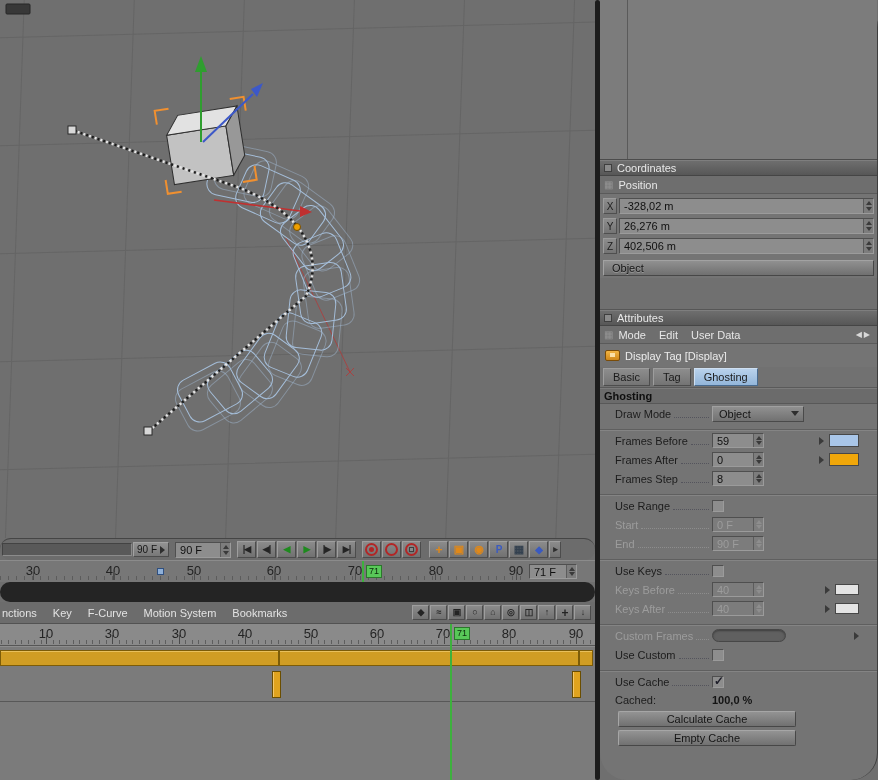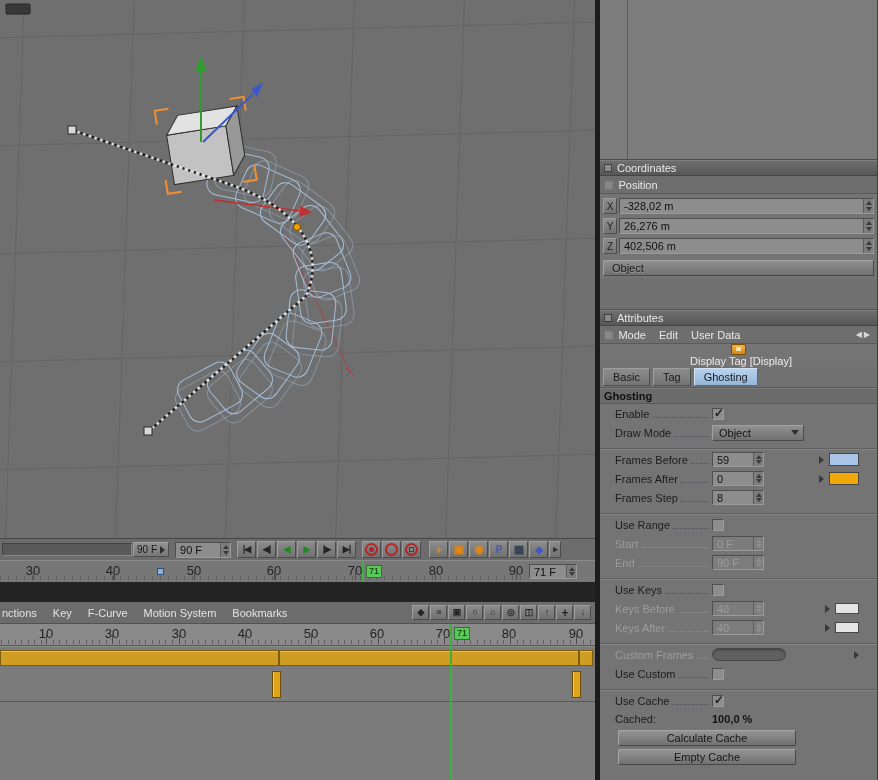--- a/index.html
+++ b/index.html
@@ -1,18 +1,18 @@
 <!DOCTYPE html>
 <html><head>
 <meta charset="utf-8">
 <style>
   *{box-sizing:border-box;margin:0;padding:0;}
   html,body{width:878px;height:780px;overflow:hidden;}
   body{font-family:"Liberation Sans",sans-serif;background:#6f6f6f;position:relative;font-size:11px;-webkit-font-smoothing:antialiased;}
-  .abs{position:absolute;}
+  .abs{position:absolute;border-radius:27px;}
 
   
   #viewport-wrap{left:0;top:0;width:595px;height:538px;background:#6f6f6f;}
   #animbar{left:0;top:538px;width:595px;height:22px;background:#6c6c6c;border-top:1px solid #454545;display:flex;align-items:center;padding:0 2px;}
   #ruler1{left:0;top:560px;width:595px;height:22px;background:#777;border-top:1px solid #8b8b8b;position:absolute;}
   #darkband{left:0;top:582px;width:595px;height:20px;background:#242424;}
   #timeline{left:0;top:602px;width:595px;height:178px;background:#7b7b7b;}
   #splitter{left:595px;top:0;width:5px;height:780px;background:#1c1c1c;}
   #rightpanel{left:600px;top:0;width:278px;height:780px;background:#747474;border-right:1px solid #3d3d3d;}
   .numfield{height:16px;background:#8d8d8d;border:1px solid;border-color:#4f4f4f #9b9b9b #9b9b9b #4f4f4f;position:relative;display:flex;align-items:center;padding:0 12px 0 4px;font-size:11px;color:#101010;white-space:nowrap;}
@@ -68,21 +68,21 @@
   .grip{color:#949494;font-size:10px;margin:0 5px 0 4px;}
   #empty-top{height:160px;background:#7c7c7c;border-bottom:1px solid #4c4c4c;position:relative;}
   #empty-top .vline{position:absolute;left:27px;top:0;bottom:0;width:1px;background:#5a5a5a;}
   .crow{display:flex;align-items:center;margin:2px 3px;height:18px;}
   .ctag{width:14px;height:16px;background:linear-gradient(#8d8d8d,#747474);border:1px solid;border-color:#9b9b9b #4f4f4f #4f4f4f #9b9b9b;color:#1d1d1d;font-size:10px;display:flex;align-items:center;justify-content:center;margin-right:2px;flex:0 0 auto;}
   .cfield{flex:1;}
   .objbtn{margin:2px 3px;height:16px;background:linear-gradient(#909090,#707070);border:1px solid;border-color:#a2a2a2 #474747 #474747 #a2a2a2;color:#161616;display:flex;align-items:center;padding-left:8px;text-shadow:0 1px 0 #9a9a9a;}
   #coordgap{height:32px;background:#707070;border-bottom:1px solid #565656;}
   .modeitem{margin-right:13px;color:#e6e6e6;}
   .modearrows{margin-left:auto;margin-right:5px;color:#d8d8d8;font-size:8px;letter-spacing:2px;}
-  #dtagrow{height:23px;display:flex;align-items:center;padding-left:5px;background:#747474;color:#ececec;flex-direction:column;}
+  #dtagrow{height:23px;display:flex;align-items:center;padding-left:5px;background:#747474;color:#ececec;}
   .dispicon{width:15px;height:11px;background:linear-gradient(#f2b544,#d0881a);border:1px solid #7a4c08;border-radius:2px;margin-right:5px;position:relative;flex:0 0 auto;}
   .dispicon::after{content:"";position:absolute;left:4px;top:2px;width:5px;height:4px;background:#fbe1a8;}
   #tabsrow{height:21px;background:#717171;display:flex;align-items:center;padding-left:3px;gap:3px;border-bottom:1px solid #5a5a5a;}
   .tab{height:15px;padding:8px 9px;background:linear-gradient(#8d8d8d,#747474);border:1px solid;border-color:#9d9d9d #4d4d4d #4d4d4d #9d9d9d;color:#1b1b1b;display:flex;align-items:center;}
   .tab.active{background:linear-gradient(#b9d2ec,#93b6da);border-color:#cfe0f2 #486a8e #486a8e #cfe0f2;}
   .gsec{height:16px;background:#6b6b6b;border-top:1px solid #7b7b7b;border-bottom:1px solid #585858;font-weight:bold;color:#0e0e0e;display:flex;align-items:center;padding-left:4px;}
   .arow{display:flex;align-items:center;height:19px;padding:0 18px 0 15px;color:#1c1c1c;}
   .arow.dis{color:#9c9c9c;}
   .lcell{width:97px;display:flex;align-items:baseline;overflow:hidden;flex:0 0 auto;}
   .lcell .dots{flex:1;border-bottom:1px dotted #54545c;height:9px;margin:0 3px 0 3px;}
@@ -401,27 +401,20 @@
     <div class="tab active">
         <span>Ghosting</span>
       </div>
   </div>
   <div class="gsec">
       <span>Ghosting</span>
     </div>
 
   <div class="arow">
     <span class="lcell">
-        <span>Enable</span>
-        <span class="dots"></span>
-      </span>
-    <span class="checkbox checked"></span>
-  </div>
-  <div class="arow">
-    <span class="lcell">
         <span>Draw Mode</span>
         <span class="dots"></span>
       </span>
     <div class="dropdown">
       <span>Object</span>
       <span class="ddar"></span>
     </div>
   </div>
   <div class="etch"></div>
   <div class="arow">

